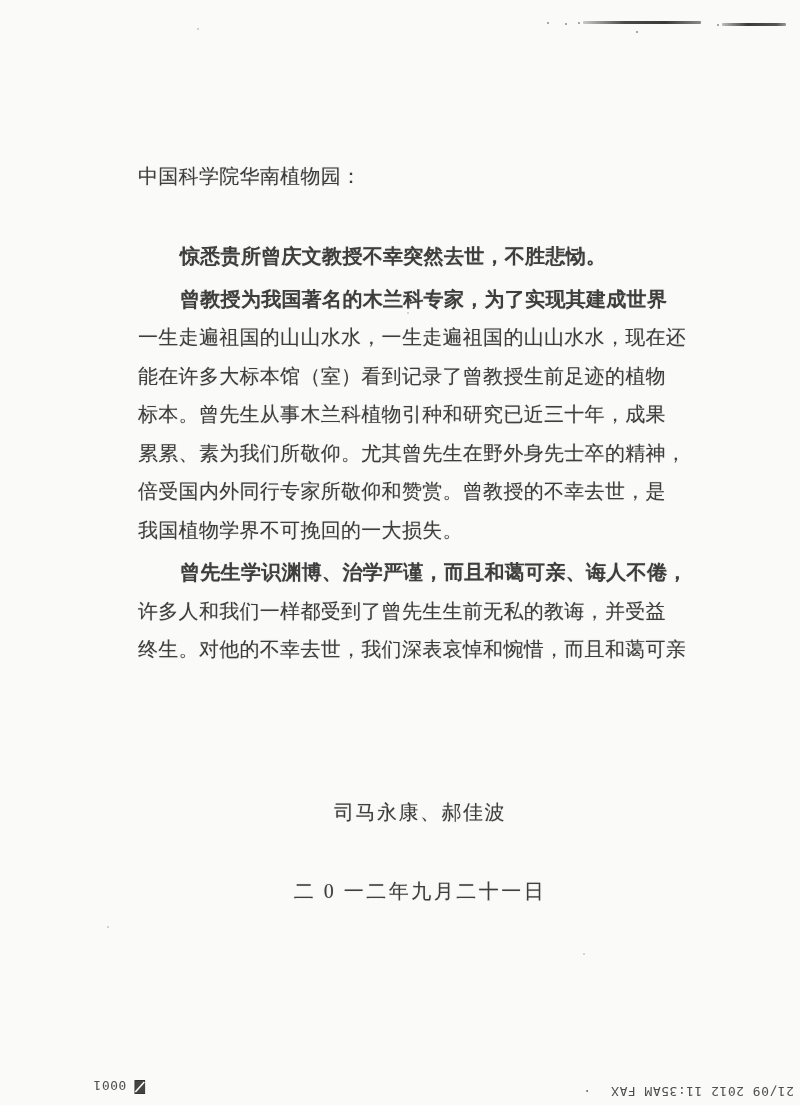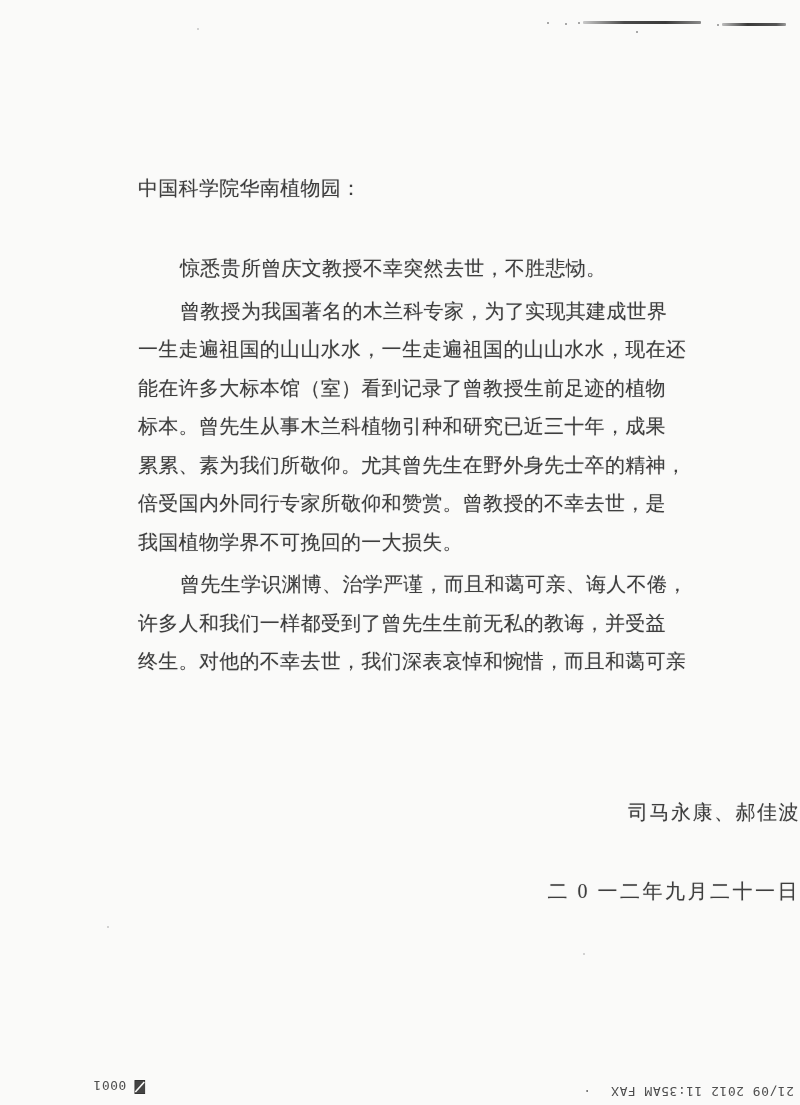--- a/index.html
+++ b/index.html
@@ -18,29 +18,28 @@
   
   .line {
     position: absolute;
     left: 138px;
     font-size: 20px;
     line-height: 26px;
     letter-spacing: 0.3px;
     white-space: nowrap;
     color: #3e3e3e;
     text-shadow: 0 0 1px rgba(70,70,70,0.35);
-    margin-top: 12px;
   }
-  .indent { text-indent: 42px; }
+  .indent { text-indent: 42px; font-weight: bold; }
   .addressee { top: 163px; }
   
   .sig {
     position: absolute;
     left: 40px; width: 760px;
-    text-align: right;
+    text-align: center;
     font-size: 20px;
     letter-spacing: 1.5px;
     white-space: nowrap;
     color: #3e3e3e;
     text-shadow: 0 0 1px rgba(70,70,70,0.35);
   }
   
   .streak {
     position: absolute;
     height: 3px;

